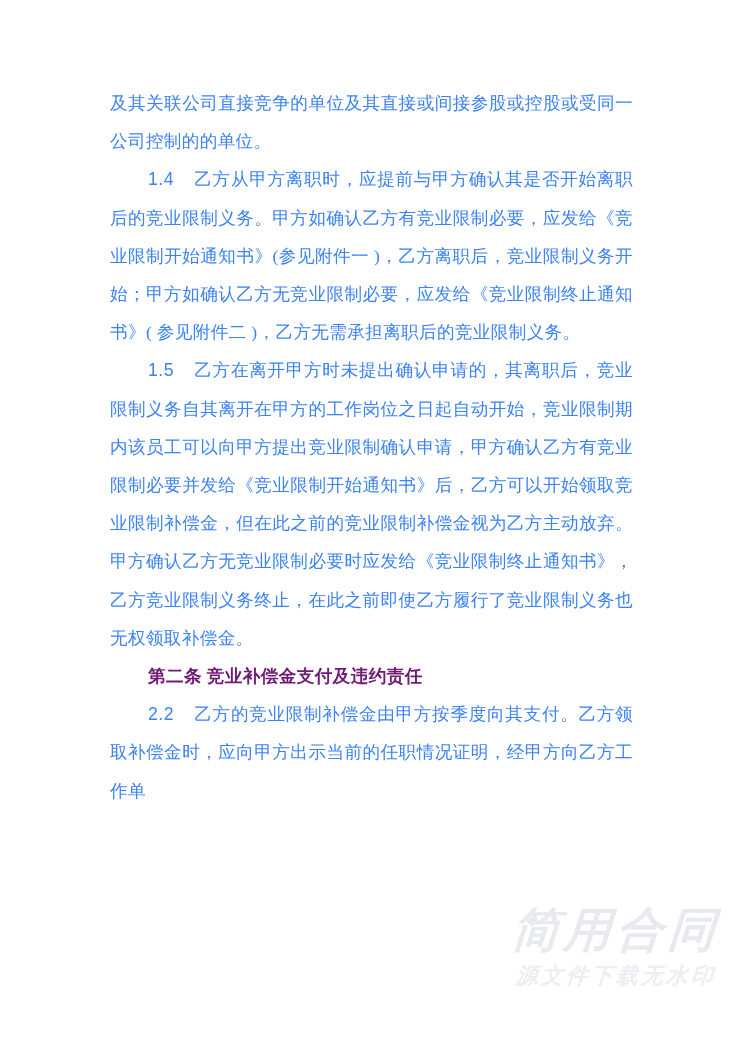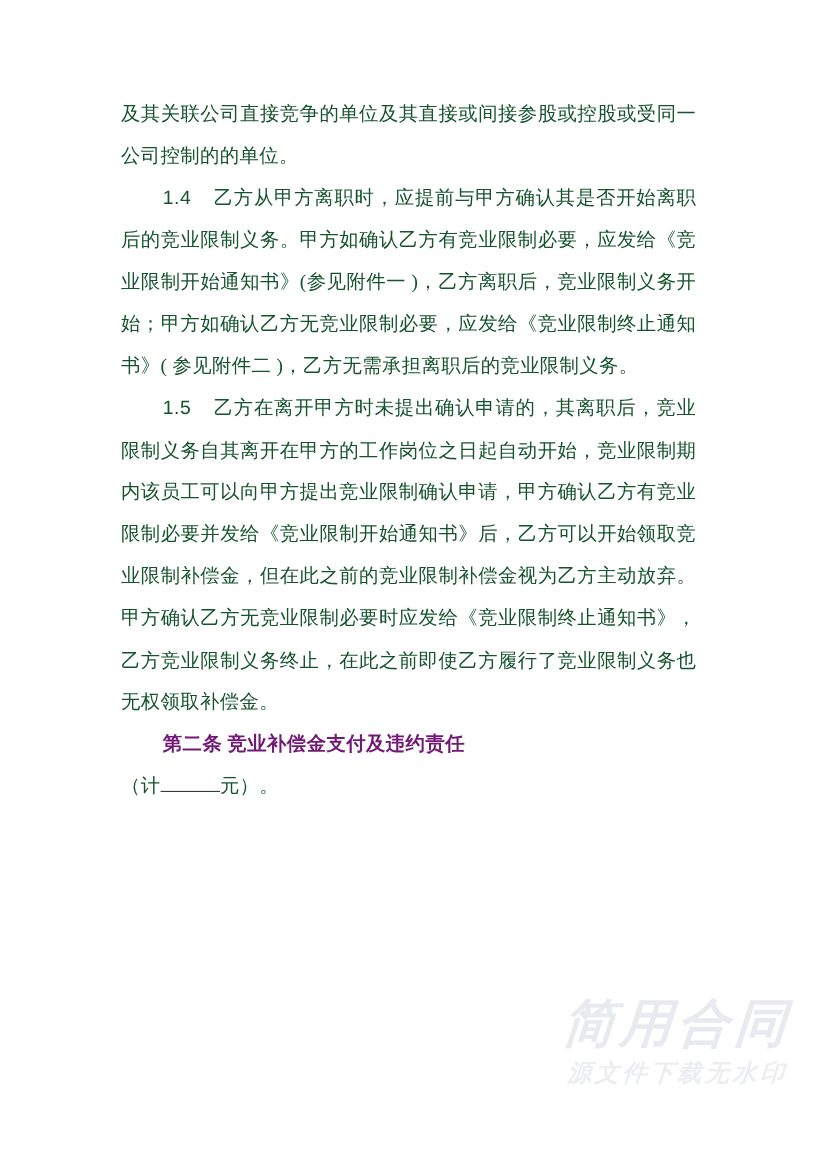--- a/index.html
+++ b/index.html
@@ -28,21 +28,21 @@
     position: absolute;
     left: 110px;
     top: 84px;
     width: 523px;
   }
 
   
   .para {
     font-size: 17.6px;
     line-height: 38.2px;
-    color: #14532d;
+    color: #3b82f6;
     text-align: justify;
     text-justify: inter-ideograph;
     letter-spacing: 0.35px;
     margin: 0;
     -webkit-font-smoothing: antialiased;
   }
 
   .para.indent {
     text-indent: 38px;
   }
@@ -130,22 +130,22 @@
 
     <p class="para cont">及其关联公司直接竞争的单位及其直接或间接参股或控股或受同一公司控制的的单位。</p>
 
     <p class="para indent"><span class="num">1.4</span><span class="num-gap"></span><span>乙方从甲方离职时，应提前与甲方确认其是否开始离职后的竞业限制义务。甲方如确认乙方有竞业限制必要，应发给《竞业限制开始通知书》(参见附件一 )，乙方离职后，竞业限制义务开始；甲方如确认乙方无竞业限制必要，应发给《竞业限制终止通知书》( 参见附件二 )，乙方无需承担离职后的竞业限制义务。</span></p>
 
     <p class="para indent"><span class="num">1.5</span><span class="num-gap"></span><span>乙方在离开甲方时未提出确认申请的，其离职后，竞业限制义务自其离开在甲方的工作岗位之日起自动开始，竞业限制期内该员工可以向甲方提出竞业限制确认申请，甲方确认乙方有竞业限制必要并发给《竞业限制开始通知书》后，乙方可以开始领取竞业限制补偿金，但在此之前的竞业限制补偿金视为乙方主动放弃。甲方确认乙方无竞业限制必要时应发给《竞业限制终止通知书》，乙方竞业限制义务终止，在此之前即使乙方履行了竞业限制义务也无权领取补偿金。</span></p>
 
     <p class="heading">第二条  竞业补偿金支付及违约责任</p>
 
 
-    <p class="para cont"><span>（计</span><span class="blank blank-amt"></span><span>元）。</span></p>
 
+    <p class="para indent"><span class="num">2.2</span><span class="num-gap"></span><span>乙方的竞业限制补偿金由甲方按季度向其支付。乙方领取补偿金时，应向甲方出示当前的任职情况证明，经甲方向乙方工作单</span></p>
 
   </div>
 
   <div class="watermark">
     <div class="wm-main">简用合同</div>
     <div class="wm-sub">源文件下载无水印</div>
   </div>
 
 </div>
 

